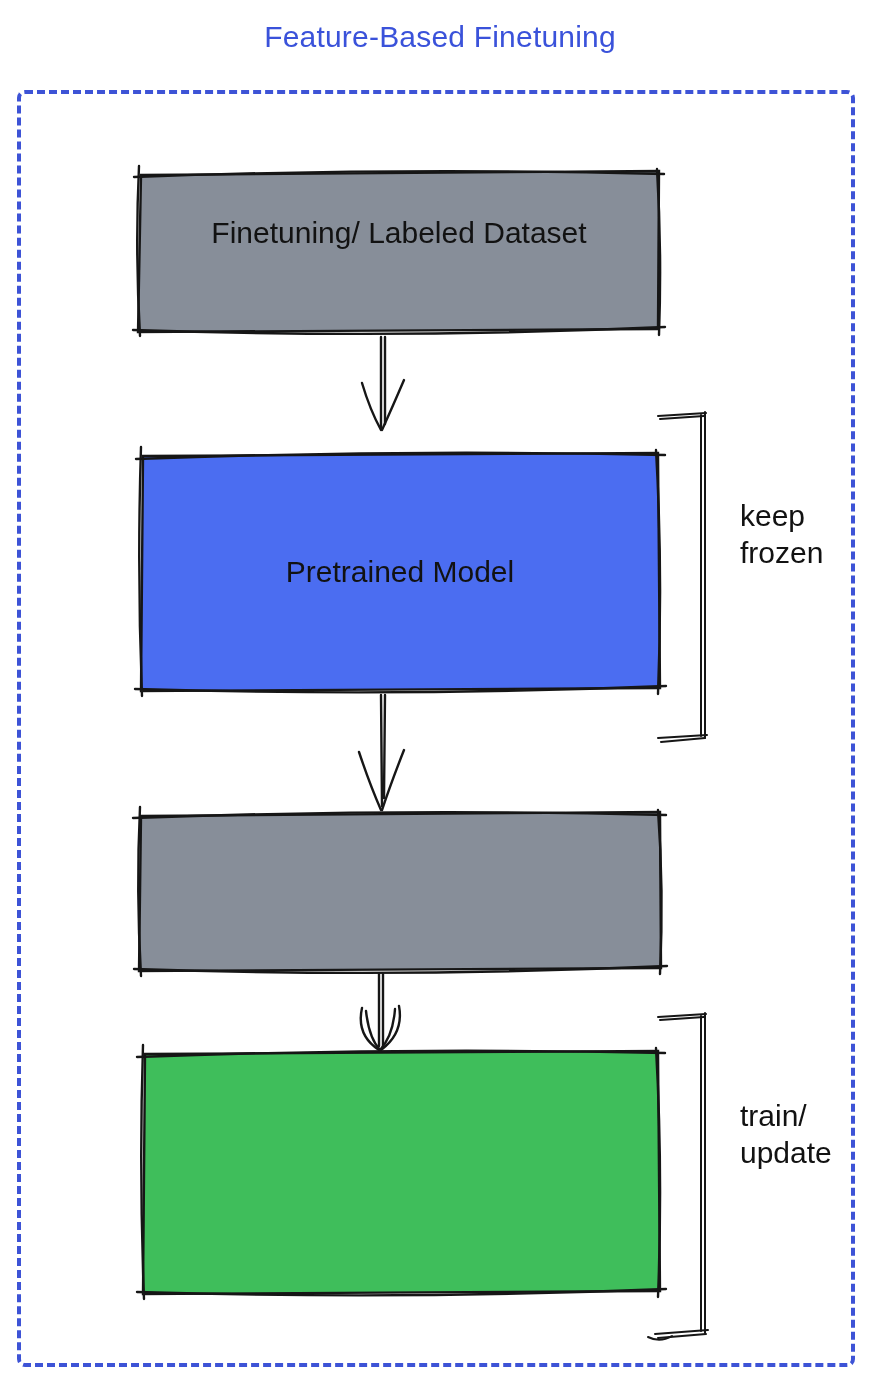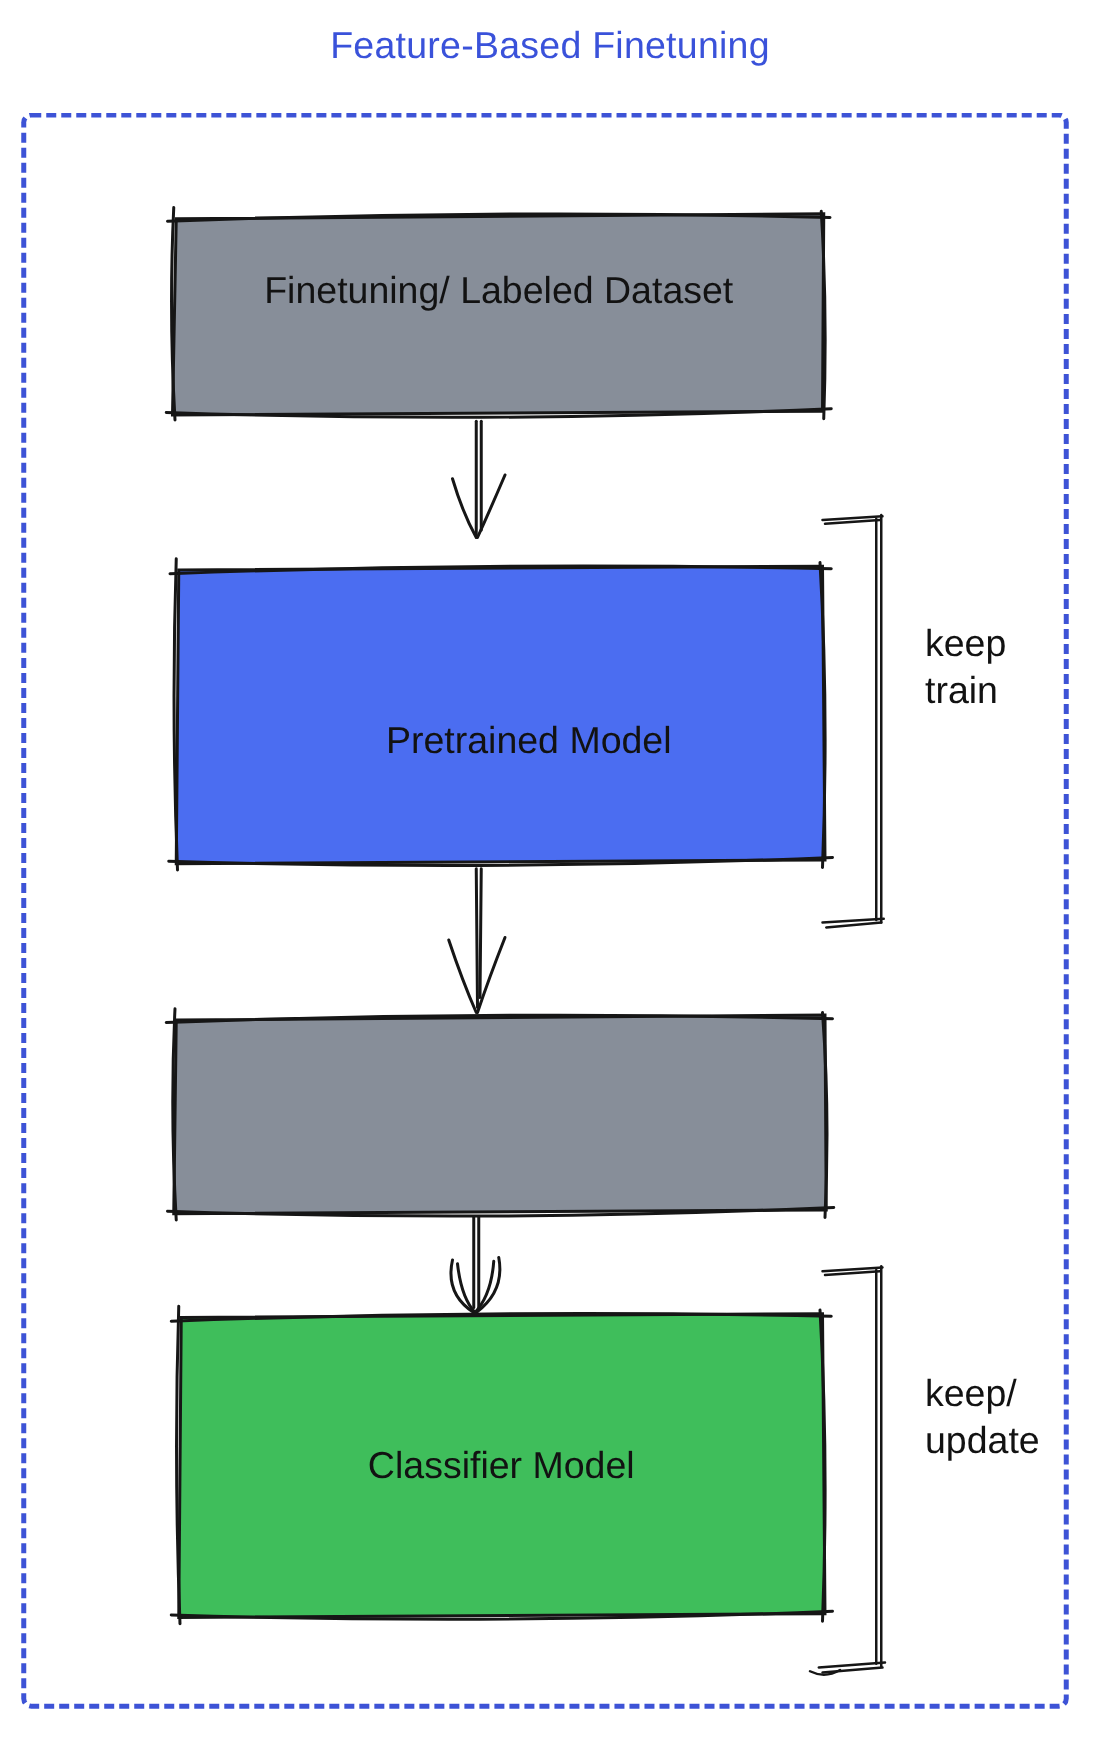--- a/index.html
+++ b/index.html
@@ -8,21 +8,21 @@
   .page-title{position:absolute;left:0;top:20px;width:880px;text-align:center;
               font-size:30px;font-weight:500;color:#3A52DA;letter-spacing:0.2px;}
   .dotted-frame{position:absolute;left:17px;top:90px;width:838px;height:1277px;
                 border:4px dashed #3D53D6;border-radius:8px;box-sizing:border-box;}
   .sketch-svg{position:absolute;left:0;top:0;width:880px;height:1393px;}
   .node-label{position:absolute;display:flex;align-items:center;justify-content:center;
               font-size:30px;color:#121212;text-align:right;}
   .side-label{position:absolute;font-size:30px;color:#121212;line-height:37px;
               white-space:pre-line;text-align:left;}
   .lbl-dataset{left:138px;top:172px;width:522px;height:160px;padding-bottom:38px;box-sizing:border-box;}
-  .lbl-pretrained{left:140px;top:474px;width:566px;height:238px;}
+  .lbl-pretrained{left:140px;top:453px;width:520px;height:238px;}
   .lbl-embeddings{left:138px;top:813px;width:524px;height:158px;}
   .lbl-classifier{left:142px;top:1051px;width:518px;height:243px;}
   .lbl-keep-frozen{left:740px;top:497px;}
   .lbl-train-update{left:740px;top:1097px;}
 </style>
 </head>
 <body>
 
 <div class="canvas">
 
@@ -102,20 +102,19 @@
       <path fill="none" d="M658,1017 L706,1014"></path>
       <path fill="none" d="M660,1020 L704,1017"></path>
       <path fill="none" d="M655,1334 L708,1330"></path>
       <path fill="none" d="M658,1338 L706,1334"></path>
       <path fill="none" d="M648,1337 Q660,1343 672,1336"></path>
     </g>
   </svg>
 
   <div class="node-label lbl-dataset">Finetuning/ Labeled Dataset</div>
   <div class="node-label lbl-pretrained">Pretrained Model</div>
-  <div class="node-label lbl-classifier">Classifier Model</div>
 
   <div class="side-label lbl-keep-frozen">keep
-train</div>
-  <div class="side-label lbl-train-update">keep/
+frozen</div>
+  <div class="side-label lbl-train-update">train/
 update</div>
 
 </div>
 
 </body></html>

